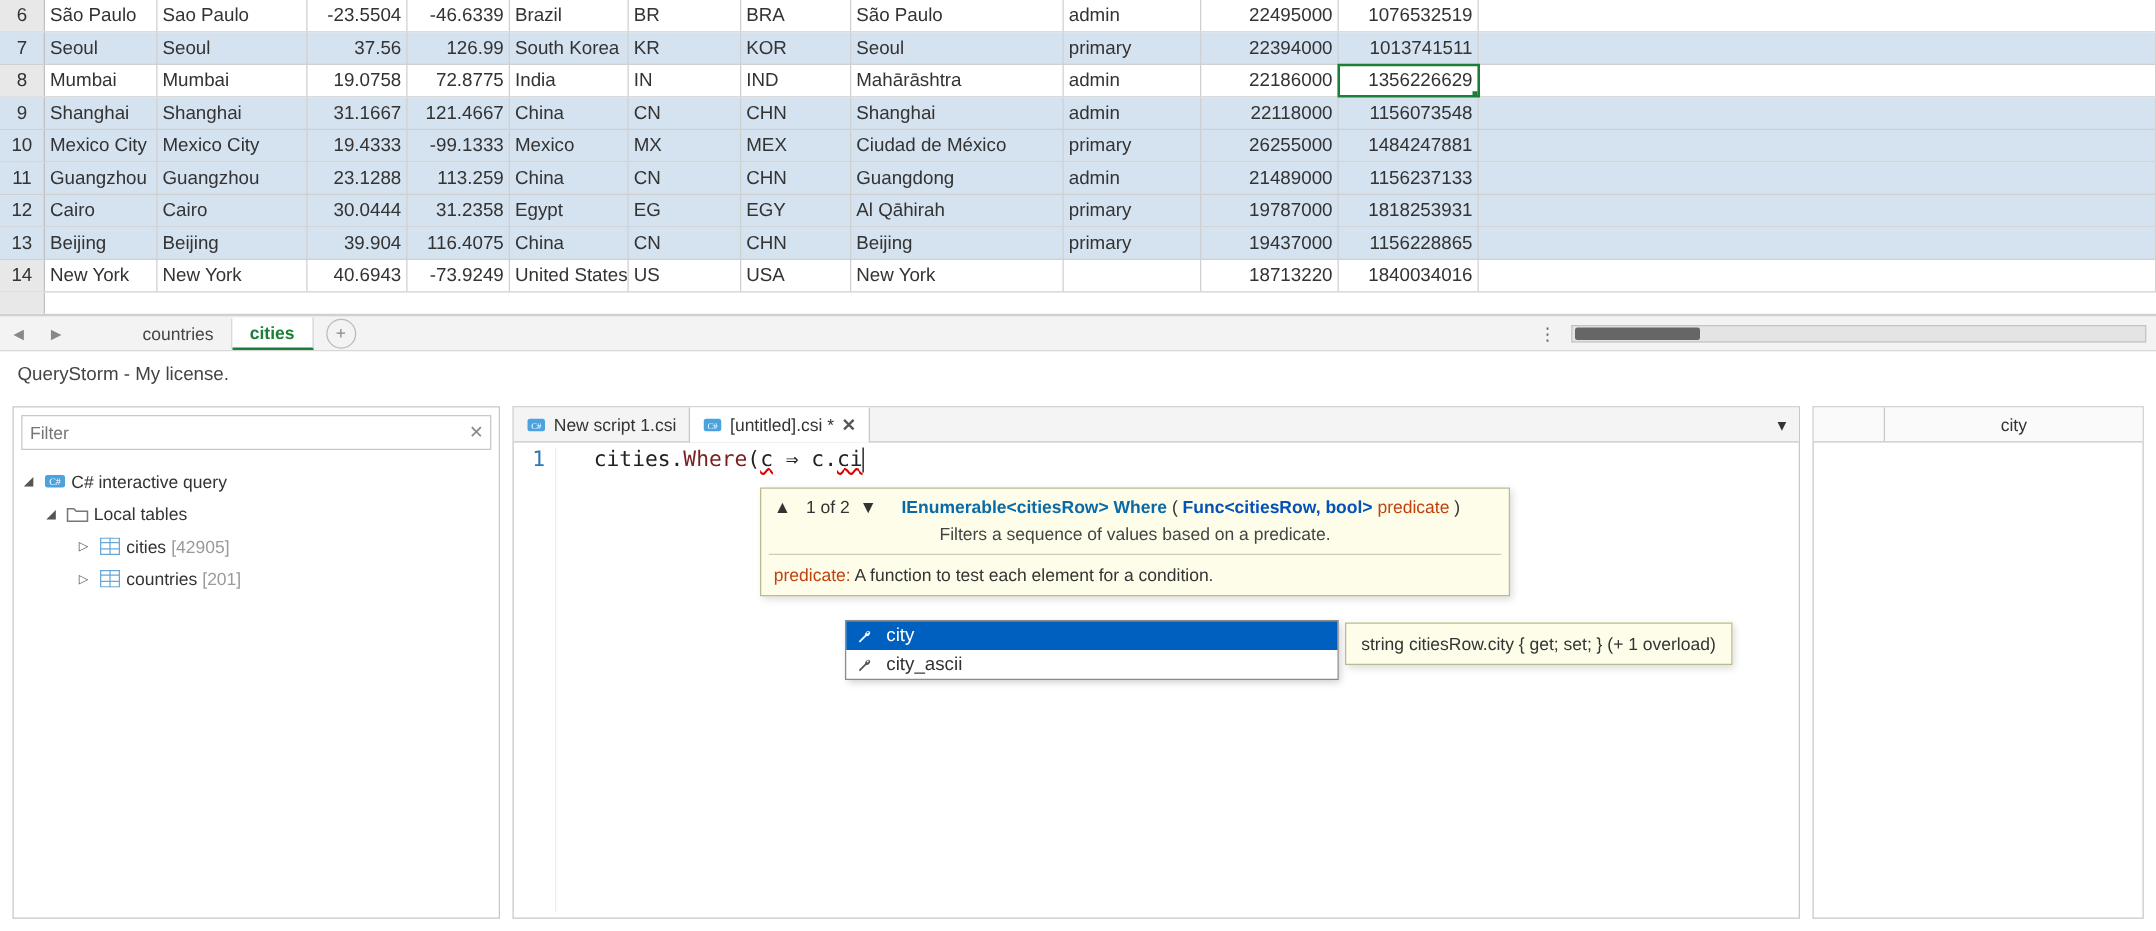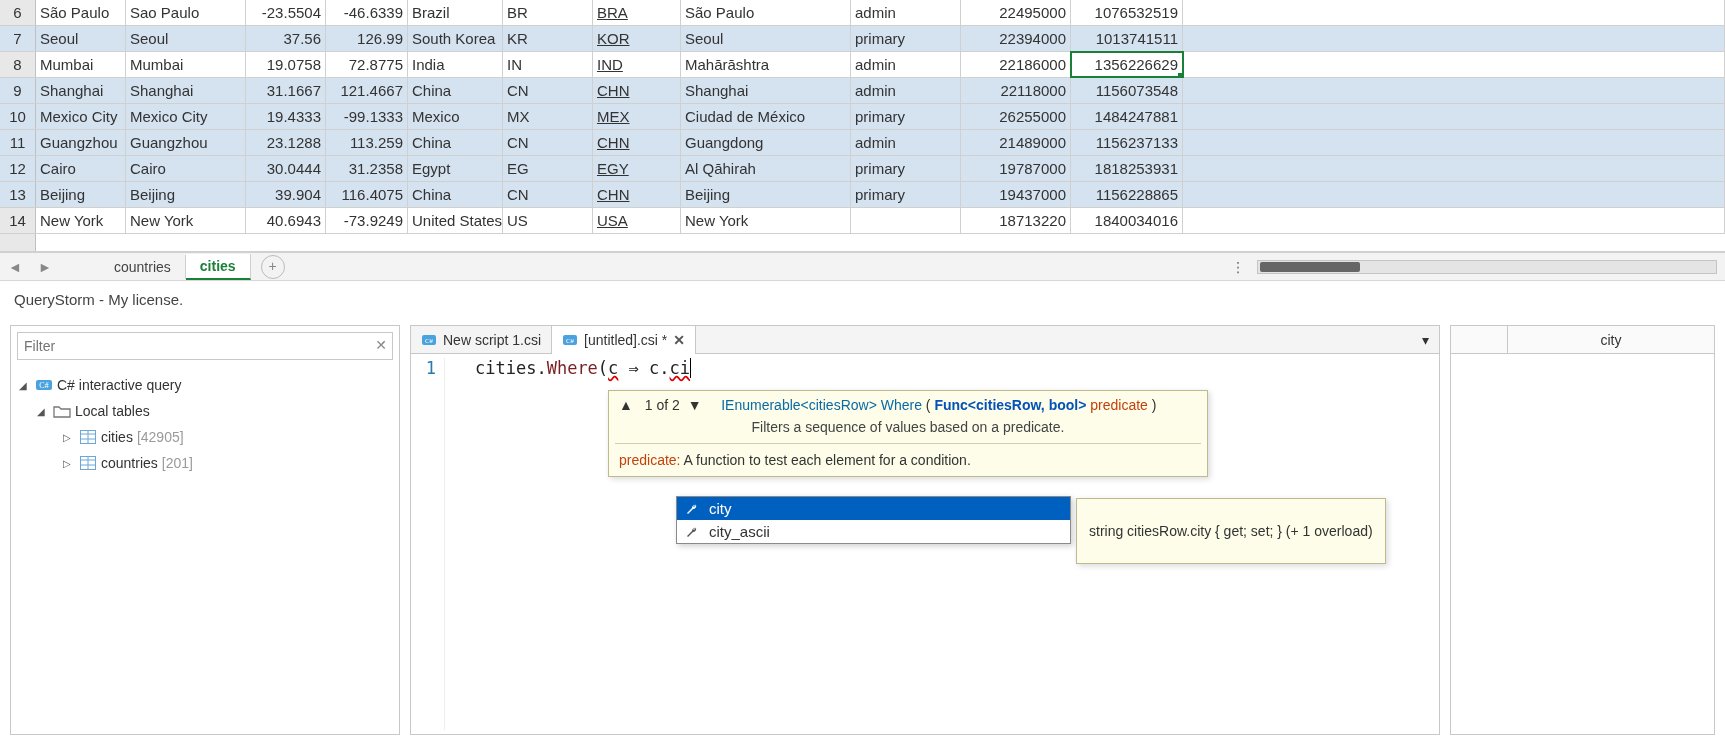--- a/index.html
+++ b/index.html
@@ -43,21 +43,21 @@
     overflow: hidden;
     white-space: nowrap;
     text-overflow: clip;
   }
   .c-city     { width: 90px; }
   .c-ascii    { width: 120px; }
   .c-lat      { width: 80px; text-align: right; }
   .c-lng      { width: 82px; text-align: right; }
   .c-country  { width: 95px; }
   .c-iso2     { width: 90px; }
-  .c-iso3     { width: 88px; text-decoration: underline; }
+  .c-iso3     { width: 88px; }
   .c-admin    { width: 170px; }
   .c-cap      { width: 110px; }
   .c-pop      { width: 110px; text-align: right; }
   .c-id       { width: 112px; text-align: right; }
   .c-rest     { flex: 1; }
 
   .partial-row {
     display: flex; height: 18px; line-height: 18px;
     font-size: 15px; overflow: hidden;
     border-bottom: 1px solid #d0d0d0;
@@ -193,21 +193,21 @@
   
   .sig-tip {
     position: absolute; left: 608px; top: 390px;
     width: 600px;
     background: #fdfdea; border: 1px solid #bcbb90;
     font-size: 14px; z-index: 20;
     box-shadow: 2px 2px 6px rgba(0,0,0,.15);
   }
   .sig-tip .sig-head { padding: 6px 10px; }
   .sig-tip .nav { color: #333; margin-right: 8px; }
-  .sig-tip .type { color: #0a6aa6; }
+  .sig-tip .type { color: #0a6aa6; font-weight: bold; }
   .sig-tip .kw   { color: #0452b8; font-weight: 600; }
   .sig-tip .bold { color: #c2410c; font-weight: 400; }
   .sig-tip .desc { padding: 0 10px 8px 10px; color: #444; text-align: center; }
   .sig-tip .sep { border-top: 1px solid #cfceb0; margin: 0 6px; }
   .sig-tip .param { padding: 8px 10px; }
 
   
   .ac {
     position: absolute; left: 676px; top: 496px;
     width: 395px; background: #fff; border: 1px solid #8a8a8a;
@@ -216,21 +216,21 @@
   }
   .ac-item {
     display: flex; align-items: center; gap: 8px;
     padding: 3px 8px; cursor: pointer;
   }
   .ac-item.sel { background: #0060c0; color: #fff; }
   .ac-item .wrench { width: 16px; }
 
   .ac-tip {
     position: absolute; left: 1076px; top: 498px;
-    padding: 24px 12px;
+    padding: 8px 12px;
     background: #fdfdea; border: 1px solid #bcbb90;
     font-size: 14px; z-index: 30;
     box-shadow: 2px 2px 6px rgba(0,0,0,.15);
   }
 
   
   .right-pane {
     width: 265px; border: 1px solid #c8c8c8;
   }
   .right-pane .header {

